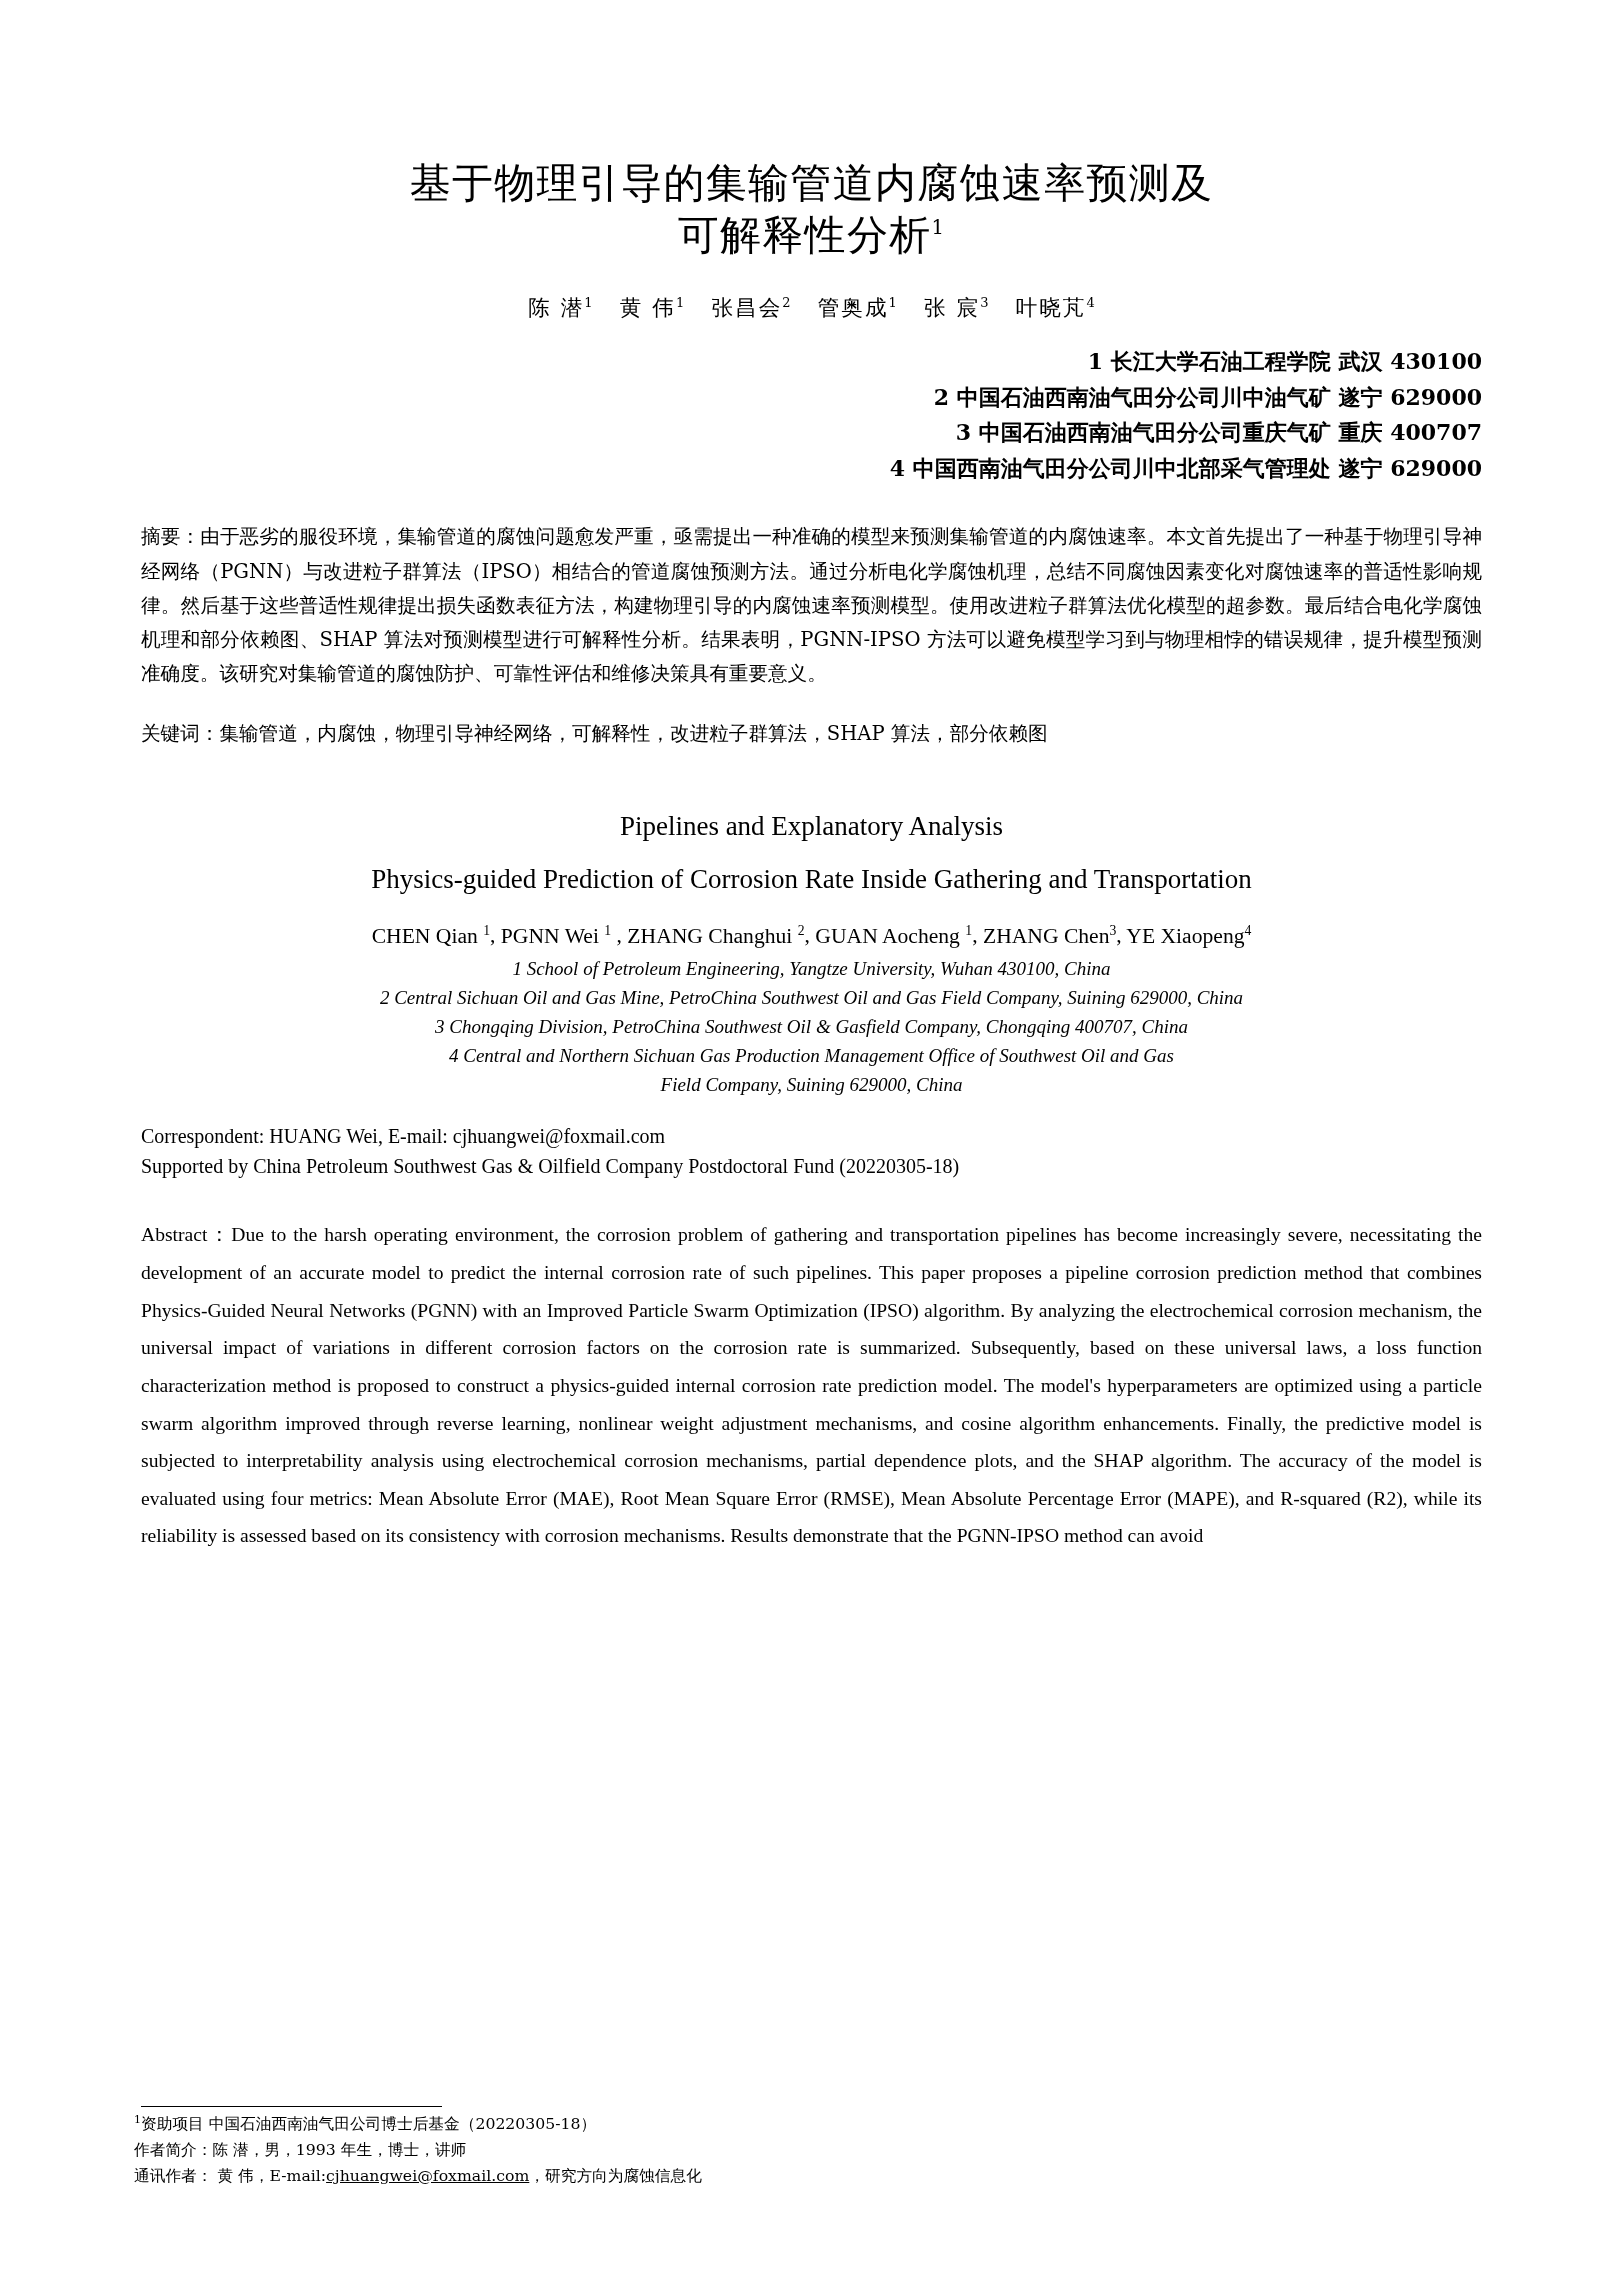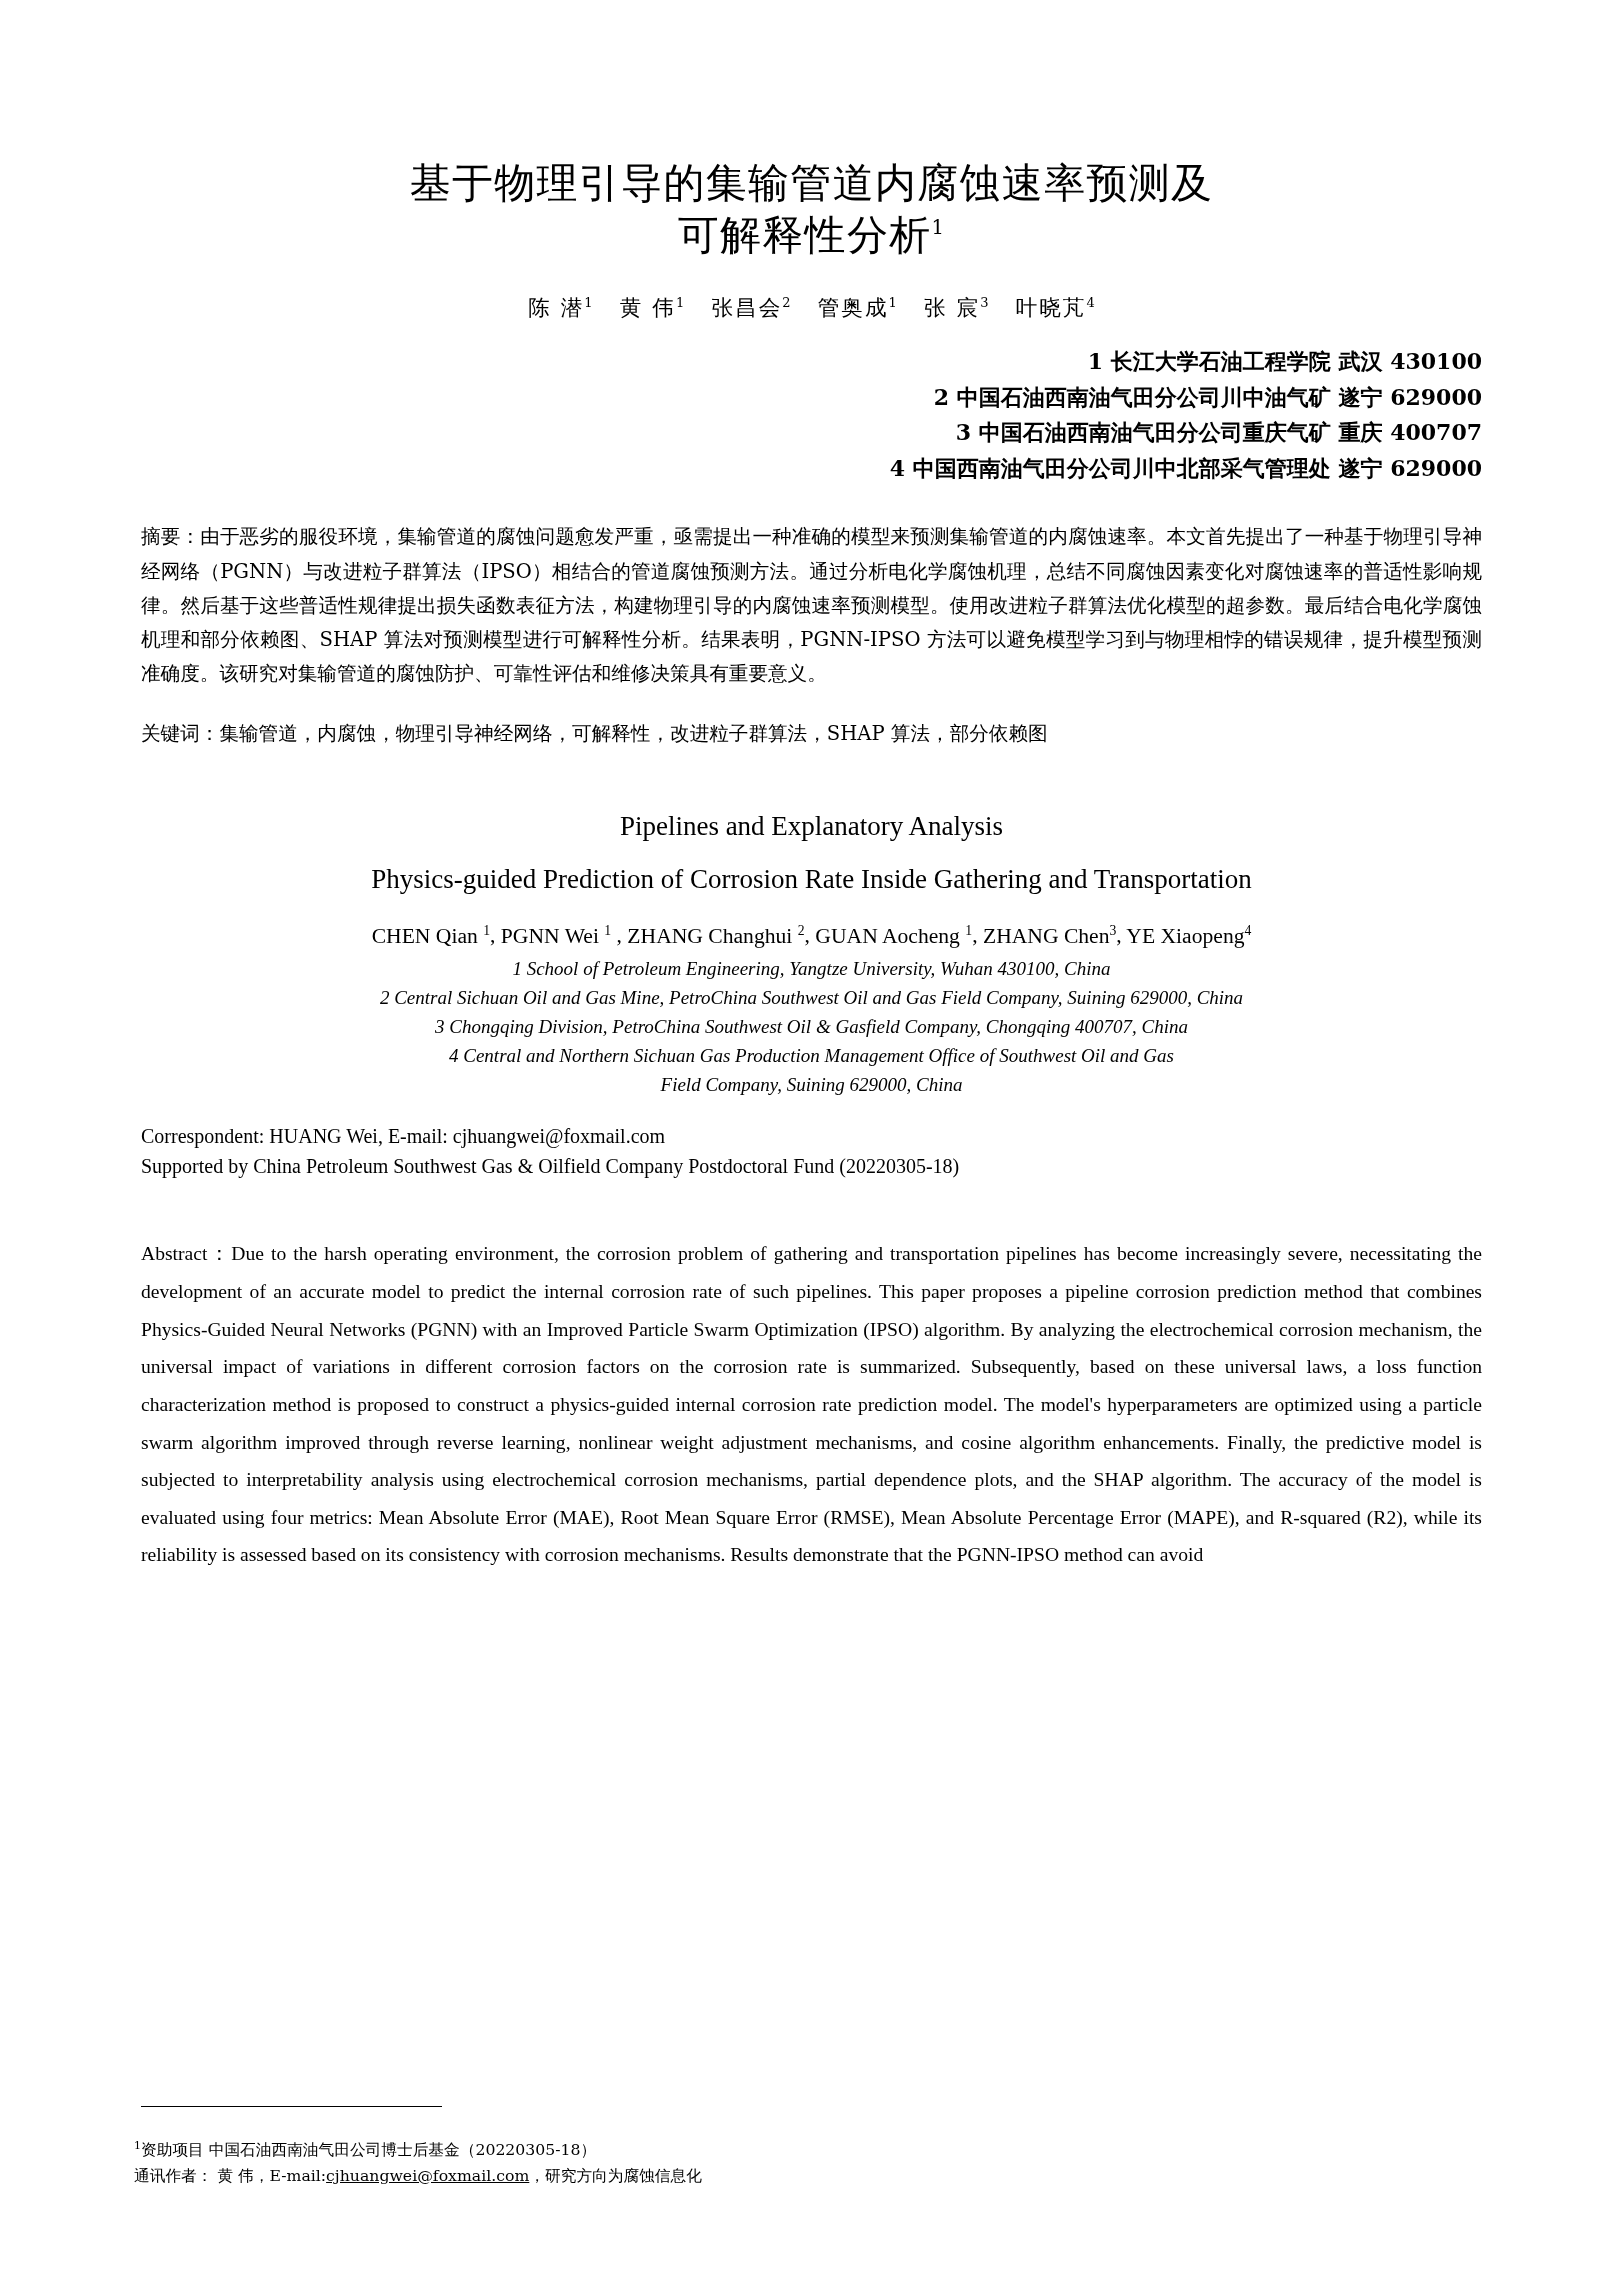--- a/index.html
+++ b/index.html
@@ -113,21 +113,21 @@
   }
   .fund-line {
     font-size: 20px;
     line-height: 1.5;
     font-family: "Liberation Serif", serif;
     text-align: left;
   }
 
   
   .en-abstract {
-    margin-top: 54px;
+    margin-top: 35px;
     font-size: 19.6px;
     line-height: 1.92;
     text-align: justify;
     font-family: "Liberation Serif", serif;
     hyphens: none;
   }
 
   
   .footnote-rule {
     position: absolute;
@@ -202,17 +202,18 @@
   </div>
 
   <div class="corr-line">Correspondent: HUANG Wei, E-mail: cjhuangwei@foxmail.com</div>
   <div class="fund-line">Supported by China Petroleum Southwest Gas &amp; Oilfield Company Postdoctoral Fund (20220305-18)</div>
 
   <p class="en-abstract">Abstract：Due to the harsh operating environment, the corrosion problem of gathering and transportation pipelines has become increasingly severe, necessitating the development of an accurate model to predict the internal corrosion rate of such pipelines. This paper proposes a pipeline corrosion prediction method that combines Physics-Guided Neural Networks (PGNN) with an Improved Particle Swarm Optimization (IPSO) algorithm. By analyzing the electrochemical corrosion mechanism, the universal impact of variations in different corrosion factors on the corrosion rate is summarized. Subsequently, based on these universal laws, a loss function characterization method is proposed to construct a physics-guided internal corrosion rate prediction model. The model's hyperparameters are optimized using a particle swarm algorithm improved through reverse learning, nonlinear weight adjustment mechanisms, and cosine algorithm enhancements. Finally, the predictive model is subjected to interpretability analysis using electrochemical corrosion mechanisms, partial dependence plots, and the SHAP algorithm. The accuracy of the model is evaluated using four metrics: Mean Absolute Error (MAE), Root Mean Square Error (RMSE), Mean Absolute Percentage Error (MAPE), and R-squared (R2), while its reliability is assessed based on its consistency with corrosion mechanisms. Results demonstrate that the PGNN-IPSO method can avoid</p>
 
   <div class="footnote-rule"></div>
   <div class="footnotes">
     <div><span class="sup">1</span><span>资助项目  中国石油西南油气田公司博士后基金（20220305-18）</span></div>
+    <div>作者简介：陈 潜，男，1993 年生，博士，讲师</div>
     <div><span>通讯作者：  黄 伟，E-mail:</span><span class="uline">cjhuangwei@foxmail.com</span><span>，研究方向为腐蚀信息化</span></div>
   </div>
 
 </div>
 
 
 </body></html>

